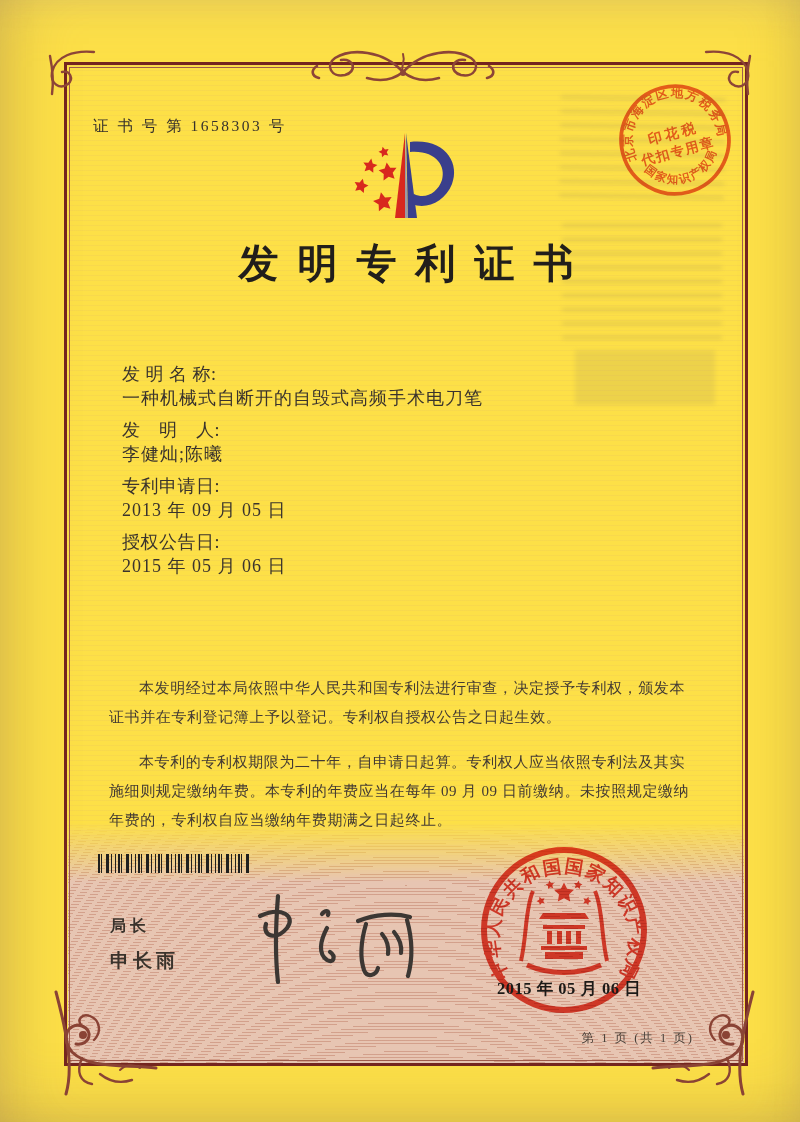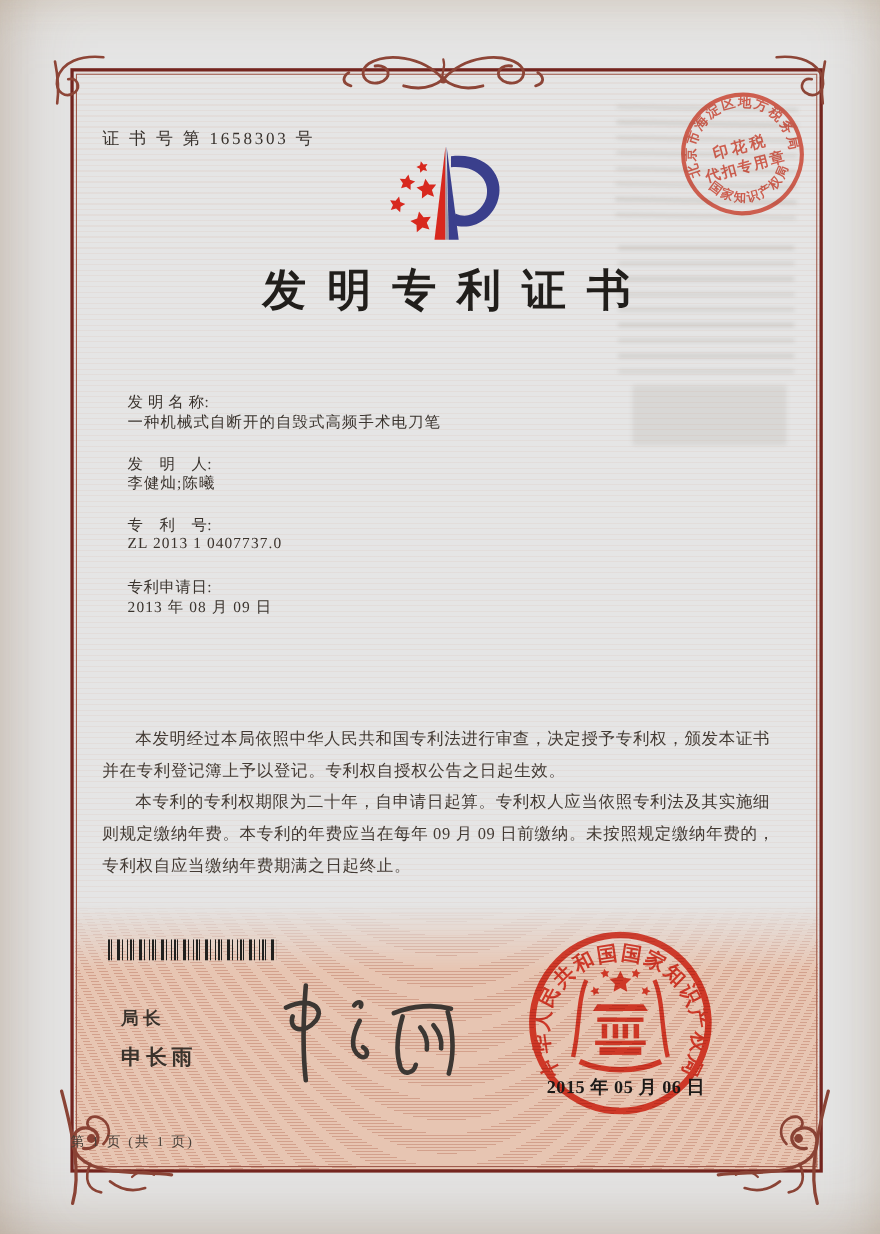--- a/index.html
+++ b/index.html
@@ -1,18 +1,18 @@
 <!DOCTYPE html>
 <html><head>
 <meta charset="utf-8">
 <style>
   html,body{margin:0;padding:0;background:#d8d0bc;}
   #photo{
     position:relative;width:800px;height:1122px;margin:0 auto;
-    background:#e5e5e5;overflow:hidden;
+    background:#fde047;overflow:hidden;
     font-family:"Liberation Serif","DejaVu Serif",serif;
     box-shadow:inset 45px 0 70px -40px rgba(140,110,80,.35),
                inset -35px 0 60px -35px rgba(140,110,80,.28),
                inset 0 -45px 70px -40px rgba(140,110,80,.3),
                inset 0 35px 60px -40px rgba(200,180,150,.4);
   }
   
   .texture{
     position:absolute;left:64px;top:62px;width:684px;height:1004px;
     background:repeating-linear-gradient(0deg,rgba(205,150,125,.10) 0 1px,transparent 1px 5px);
@@ -37,36 +37,36 @@
   }
   
   .ghost{position:absolute;background:rgba(125,115,95,.12);filter:blur(2px);border-radius:2px;}
   .ghost.lines{background:repeating-linear-gradient(0deg,rgba(110,100,85,.18) 0 3px,transparent 3px 14px);}
   .cert-no{position:absolute;left:93px;top:116px;font-size:15.5px;letter-spacing:2.5px;color:#37312c;white-space:pre;}
   .title{
     position:absolute;left:64px;top:236px;width:684px;text-align:center;
     font-size:40px;font-weight:700;color:#211e1b;letter-spacing:19px;padding-left:19px;box-sizing:border-box;font-family:Liberation Serif, serif;
   }
   .fields{position:absolute;left:95px;top:341px;width:600px;color:#3a332d;}
-  .field-row{height:22px;margin-bottom:34px;font-size:14px;white-space:pre;}
+  .field-row{height:22px;margin-bottom:34px;font-size:18px;white-space:pre;}
   .flabel{display:inline-block;width:88px;white-space:pre;letter-spacing:.5px;}
   .fvalue{letter-spacing:1px;}
   .paras{position:absolute;left:93px;top:658px;width:620px;font-size:15px;line-height:29px;color:#433a33;letter-spacing:.6px;}
-  .paras p{margin:0;text-indent:2em;}
+  .paras p{margin:16px;text-indent:2em;}
   .barcode{
     position:absolute;left:98px;top:854px;width:153px;height:19px;
     background:repeating-linear-gradient(90deg,#20201e 0 2px,transparent 2px 3px,#20201e 3px 4px,transparent 4px 8px,#20201e 8px 11px,transparent 11px 13px,#20201e 13px 14px,transparent 14px 17px,#20201e 17px 18px,transparent 18px 20px);
   }
   .sig-title{position:absolute;left:110px;top:916px;font-size:16px;font-weight:700;color:#3a332c;letter-spacing:4px;}
   .sig-name{position:absolute;left:110px;top:948px;font-size:19px;font-weight:700;color:#3a332c;letter-spacing:4px;}
   .signature-svg{position:absolute;left:230px;top:886px;}
   .seal-svg{position:absolute;left:469px;top:835px;mix-blend-mode:multiply;opacity:.93;}
   .seal-date{position:absolute;left:497px;top:978px;font-size:16.5px;font-weight:700;color:#1c1a18;letter-spacing:.5px;white-space:pre;z-index:6;}
   .stamp-svg{position:absolute;left:605px;top:70px;mix-blend-mode:multiply;opacity:.85;}
-  .footer{position:absolute;left:64px;top:1030px;width:630px;text-align:left;font-size:12.5px;color:#49413a;letter-spacing:2px;white-space:pre;}
+  .footer{position:absolute;left:64px;top:1030px;width:630px;text-align:right;font-size:12.5px;color:#49413a;letter-spacing:2px;white-space:pre;}
   .orn{position:absolute;color:#8d4537;}
   svg text{font-family:"Liberation Serif","DejaVu Serif",serif;}
 </style>
 </head>
 <body>
 
 <div id="photo">
 
   <svg width="0" height="0" style="position:absolute" aria-hidden="true">
     <defs>
@@ -156,26 +156,26 @@
   <div class="fields">
     <div class="field-row">
       <span class="flabel">发 明 名 称:</span>
       <span class="fvalue">一种机械式自断开的自毁式高频手术电刀笔</span>
     </div>
     <div class="field-row">
       <span class="flabel">发　明　人:</span>
       <span class="fvalue">李健灿;陈曦</span>
     </div>
     <div class="field-row">
-      <span class="flabel">专　利　号:</span>
-      <span class="fvalue">ZL 2013 1 0407737.0</span>
-    </div>
-    <div class="field-row">
       <span class="flabel">专利申请日:</span>
-      <span class="fvalue">2013 年 08 月 09 日</span>
+      <span class="fvalue">2013 年 09 月 05 日</span>
+    </div>
+    <div class="field-row">
+      <span class="flabel">授权公告日:</span>
+      <span class="fvalue">2015 年 05 月 06 日</span>
     </div>
   </div>
 
   <div class="paras">
     <p>本发明经过本局依照中华人民共和国专利法进行审查，决定授予专利权，颁发本证书并在专利登记簿上予以登记。专利权自授权公告之日起生效。</p>
     <p>本专利的专利权期限为二十年，自申请日起算。专利权人应当依照专利法及其实施细则规定缴纳年费。本专利的年费应当在每年 09 月 09 日前缴纳。未按照规定缴纳年费的，专利权自应当缴纳年费期满之日起终止。</p>
   </div>
 
   <div class="barcode"></div>
 

